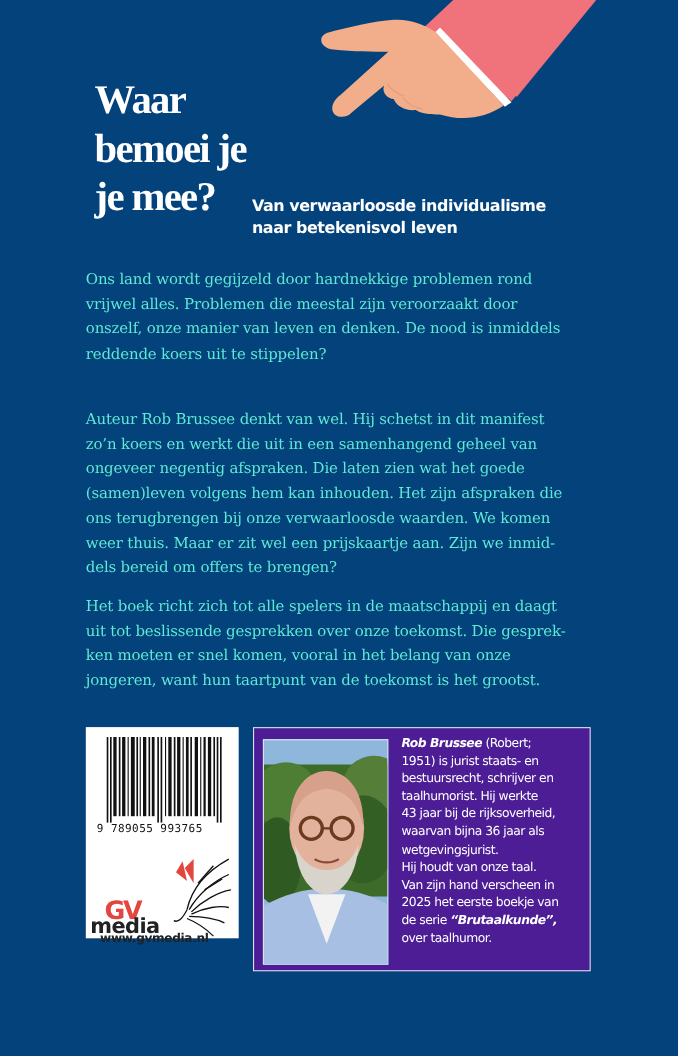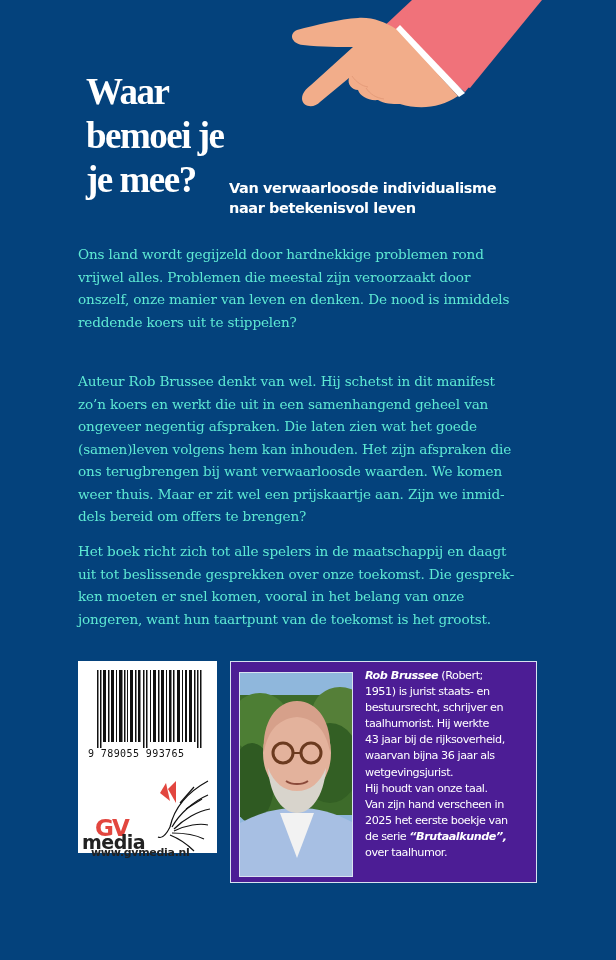--- a/index.html
+++ b/index.html
@@ -127,21 +127,21 @@
   <span>vrijwel alles. Problemen die meestal zijn veroorzaakt door</span>
   <span>onszelf, onze manier van leven en denken. De nood is inmiddels</span>
   <span>reddende koers uit te stippelen?</span>
 </div>
 
 <div class="body-text p2">
   <span>Auteur Rob Brussee denkt van wel. Hij schetst in dit manifest</span>
   <span>zo’n koers en werkt die uit in een samenhangend geheel van</span>
   <span>ongeveer negentig afspraken. Die laten zien wat het goede</span>
   <span>(samen)leven volgens hem kan inhouden. Het zijn afspraken die</span>
-  <span>ons terugbrengen bij want verwaarloosde waarden. We komen</span>
+  <span>ons terugbrengen bij onze verwaarloosde waarden. We komen</span>
   <span>weer thuis. Maar er zit wel een prijskaartje aan. Zijn we inmid-</span>
   <span>dels bereid om offers te brengen?</span>
 </div>
 
 <div class="body-text p3">
   <span>Het boek richt zich tot alle spelers in de maatschappij en daagt</span>
   <span>uit tot beslissende gesprekken over onze toekomst. Die gesprek-</span>
   <span>ken moeten er snel komen, vooral in het belang van onze</span>
   <span>jongeren, want hun taartpunt van de toekomst is het grootst.</span>
 </div>

